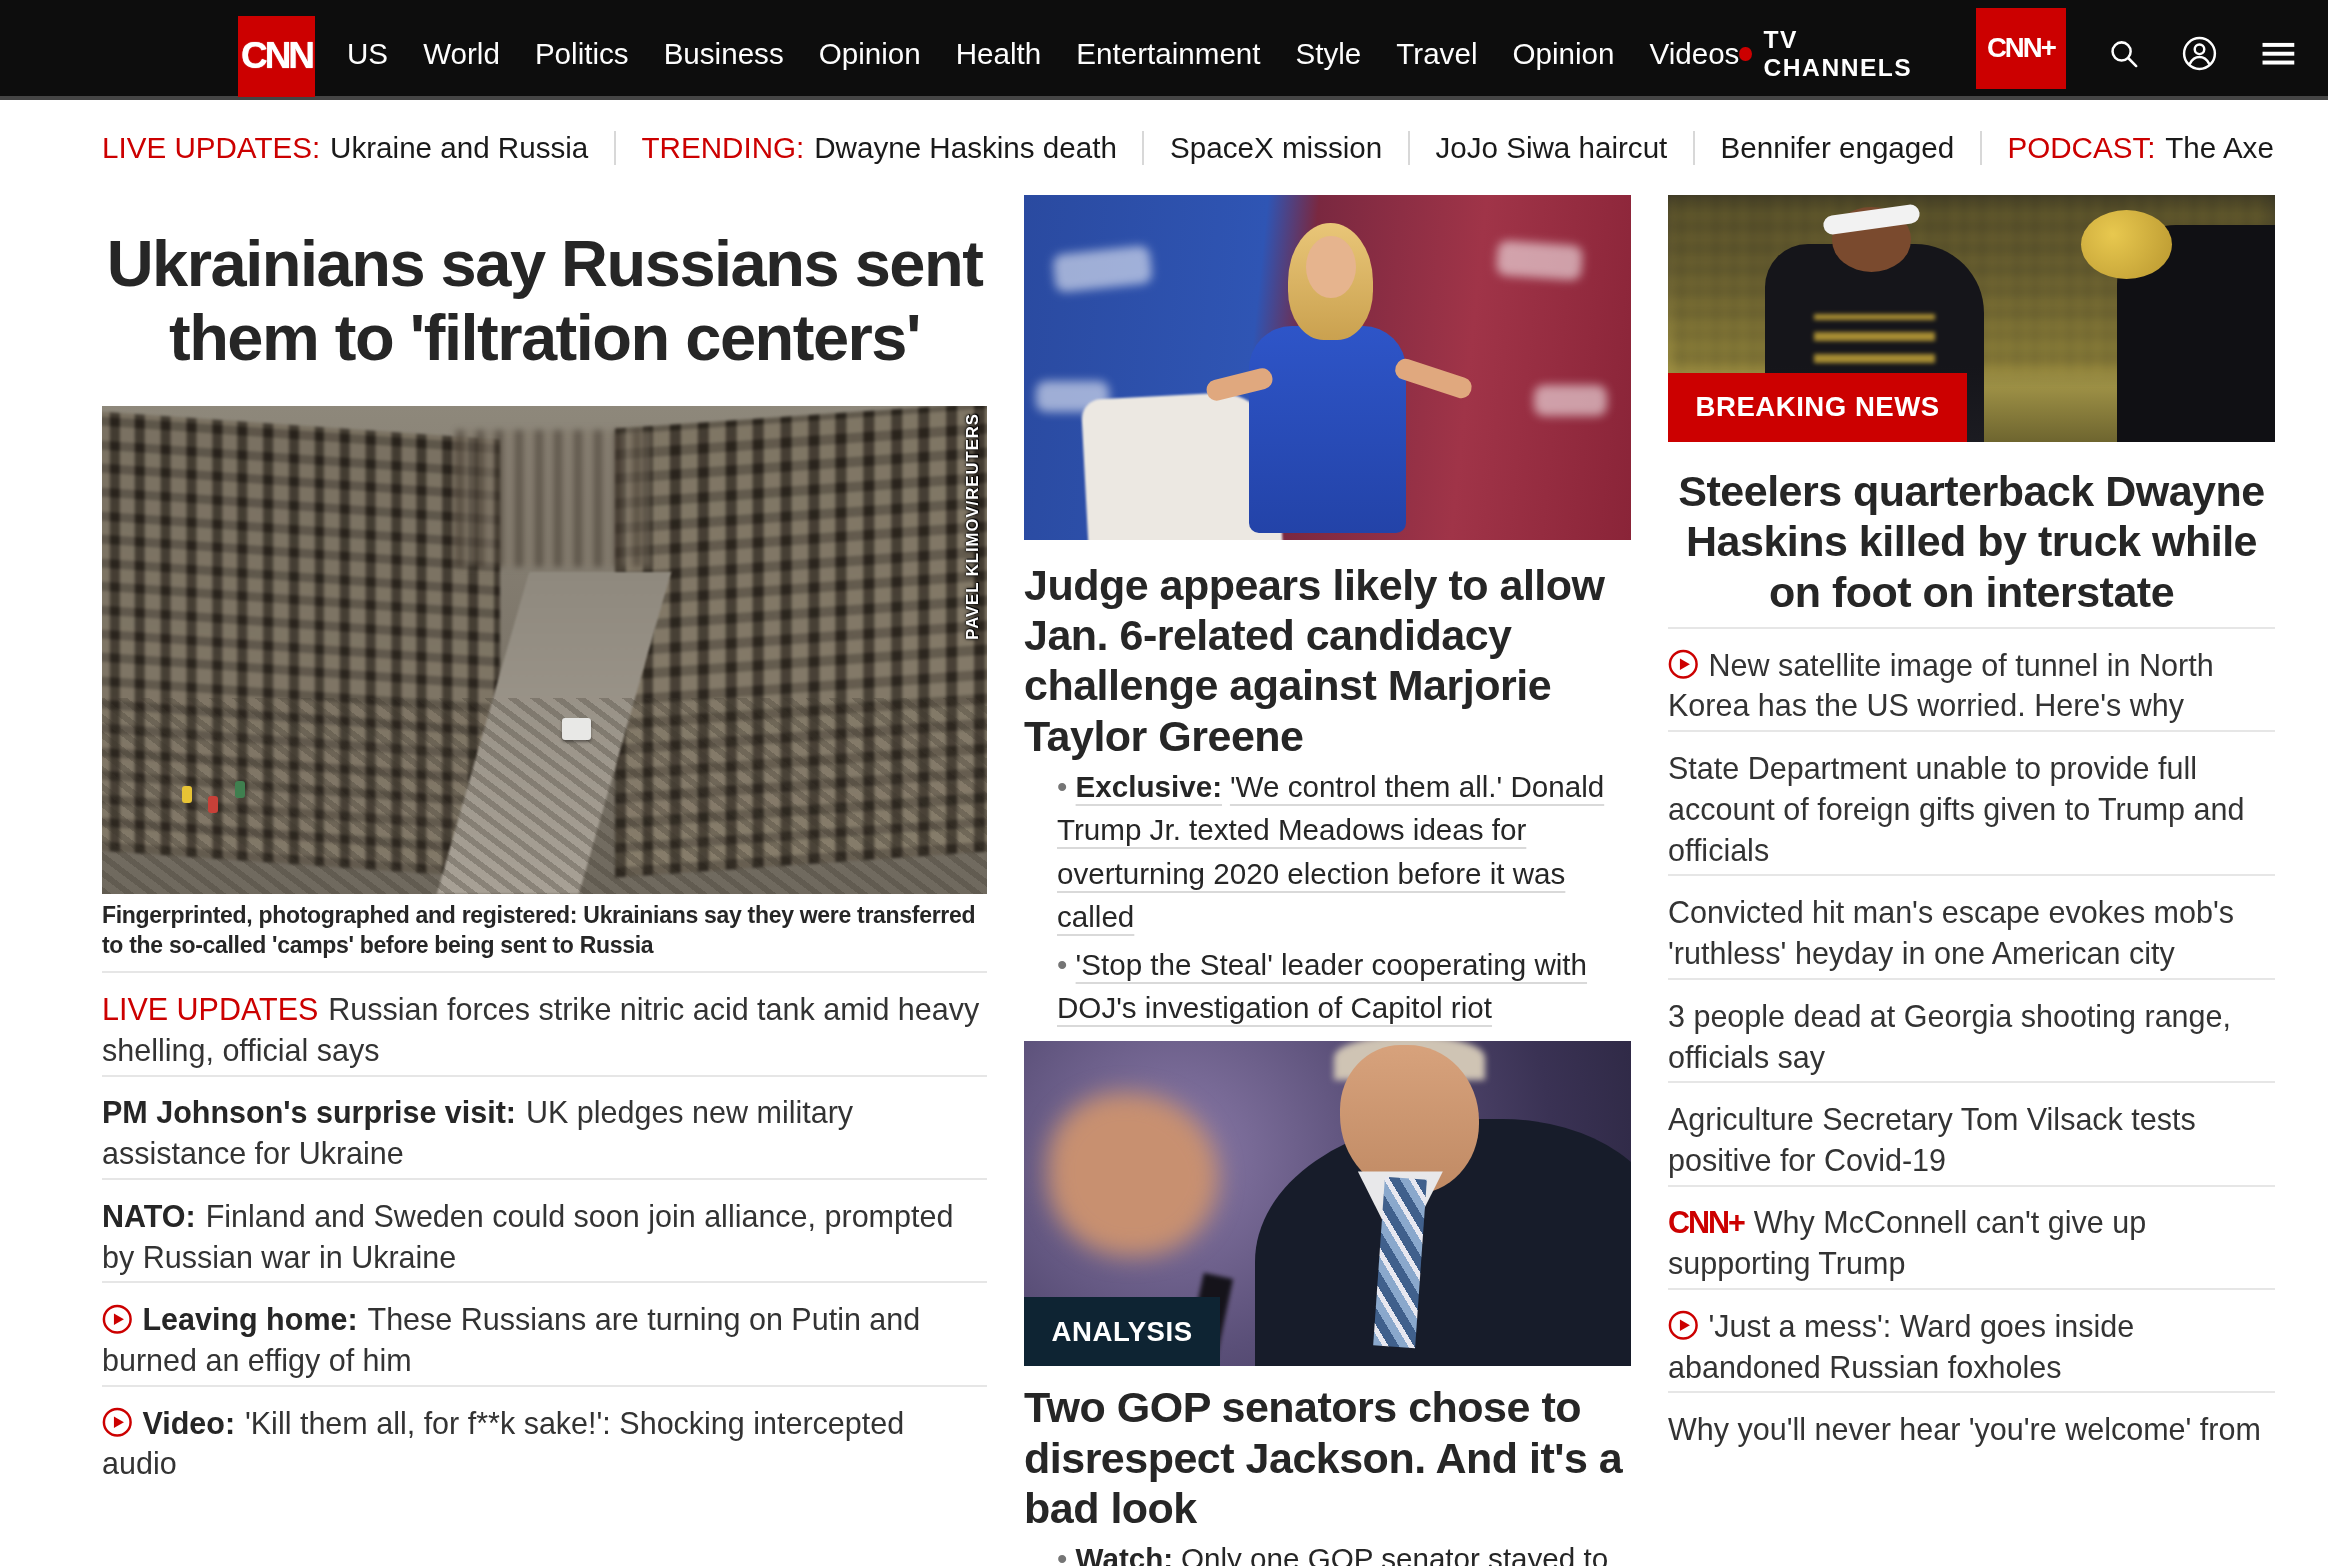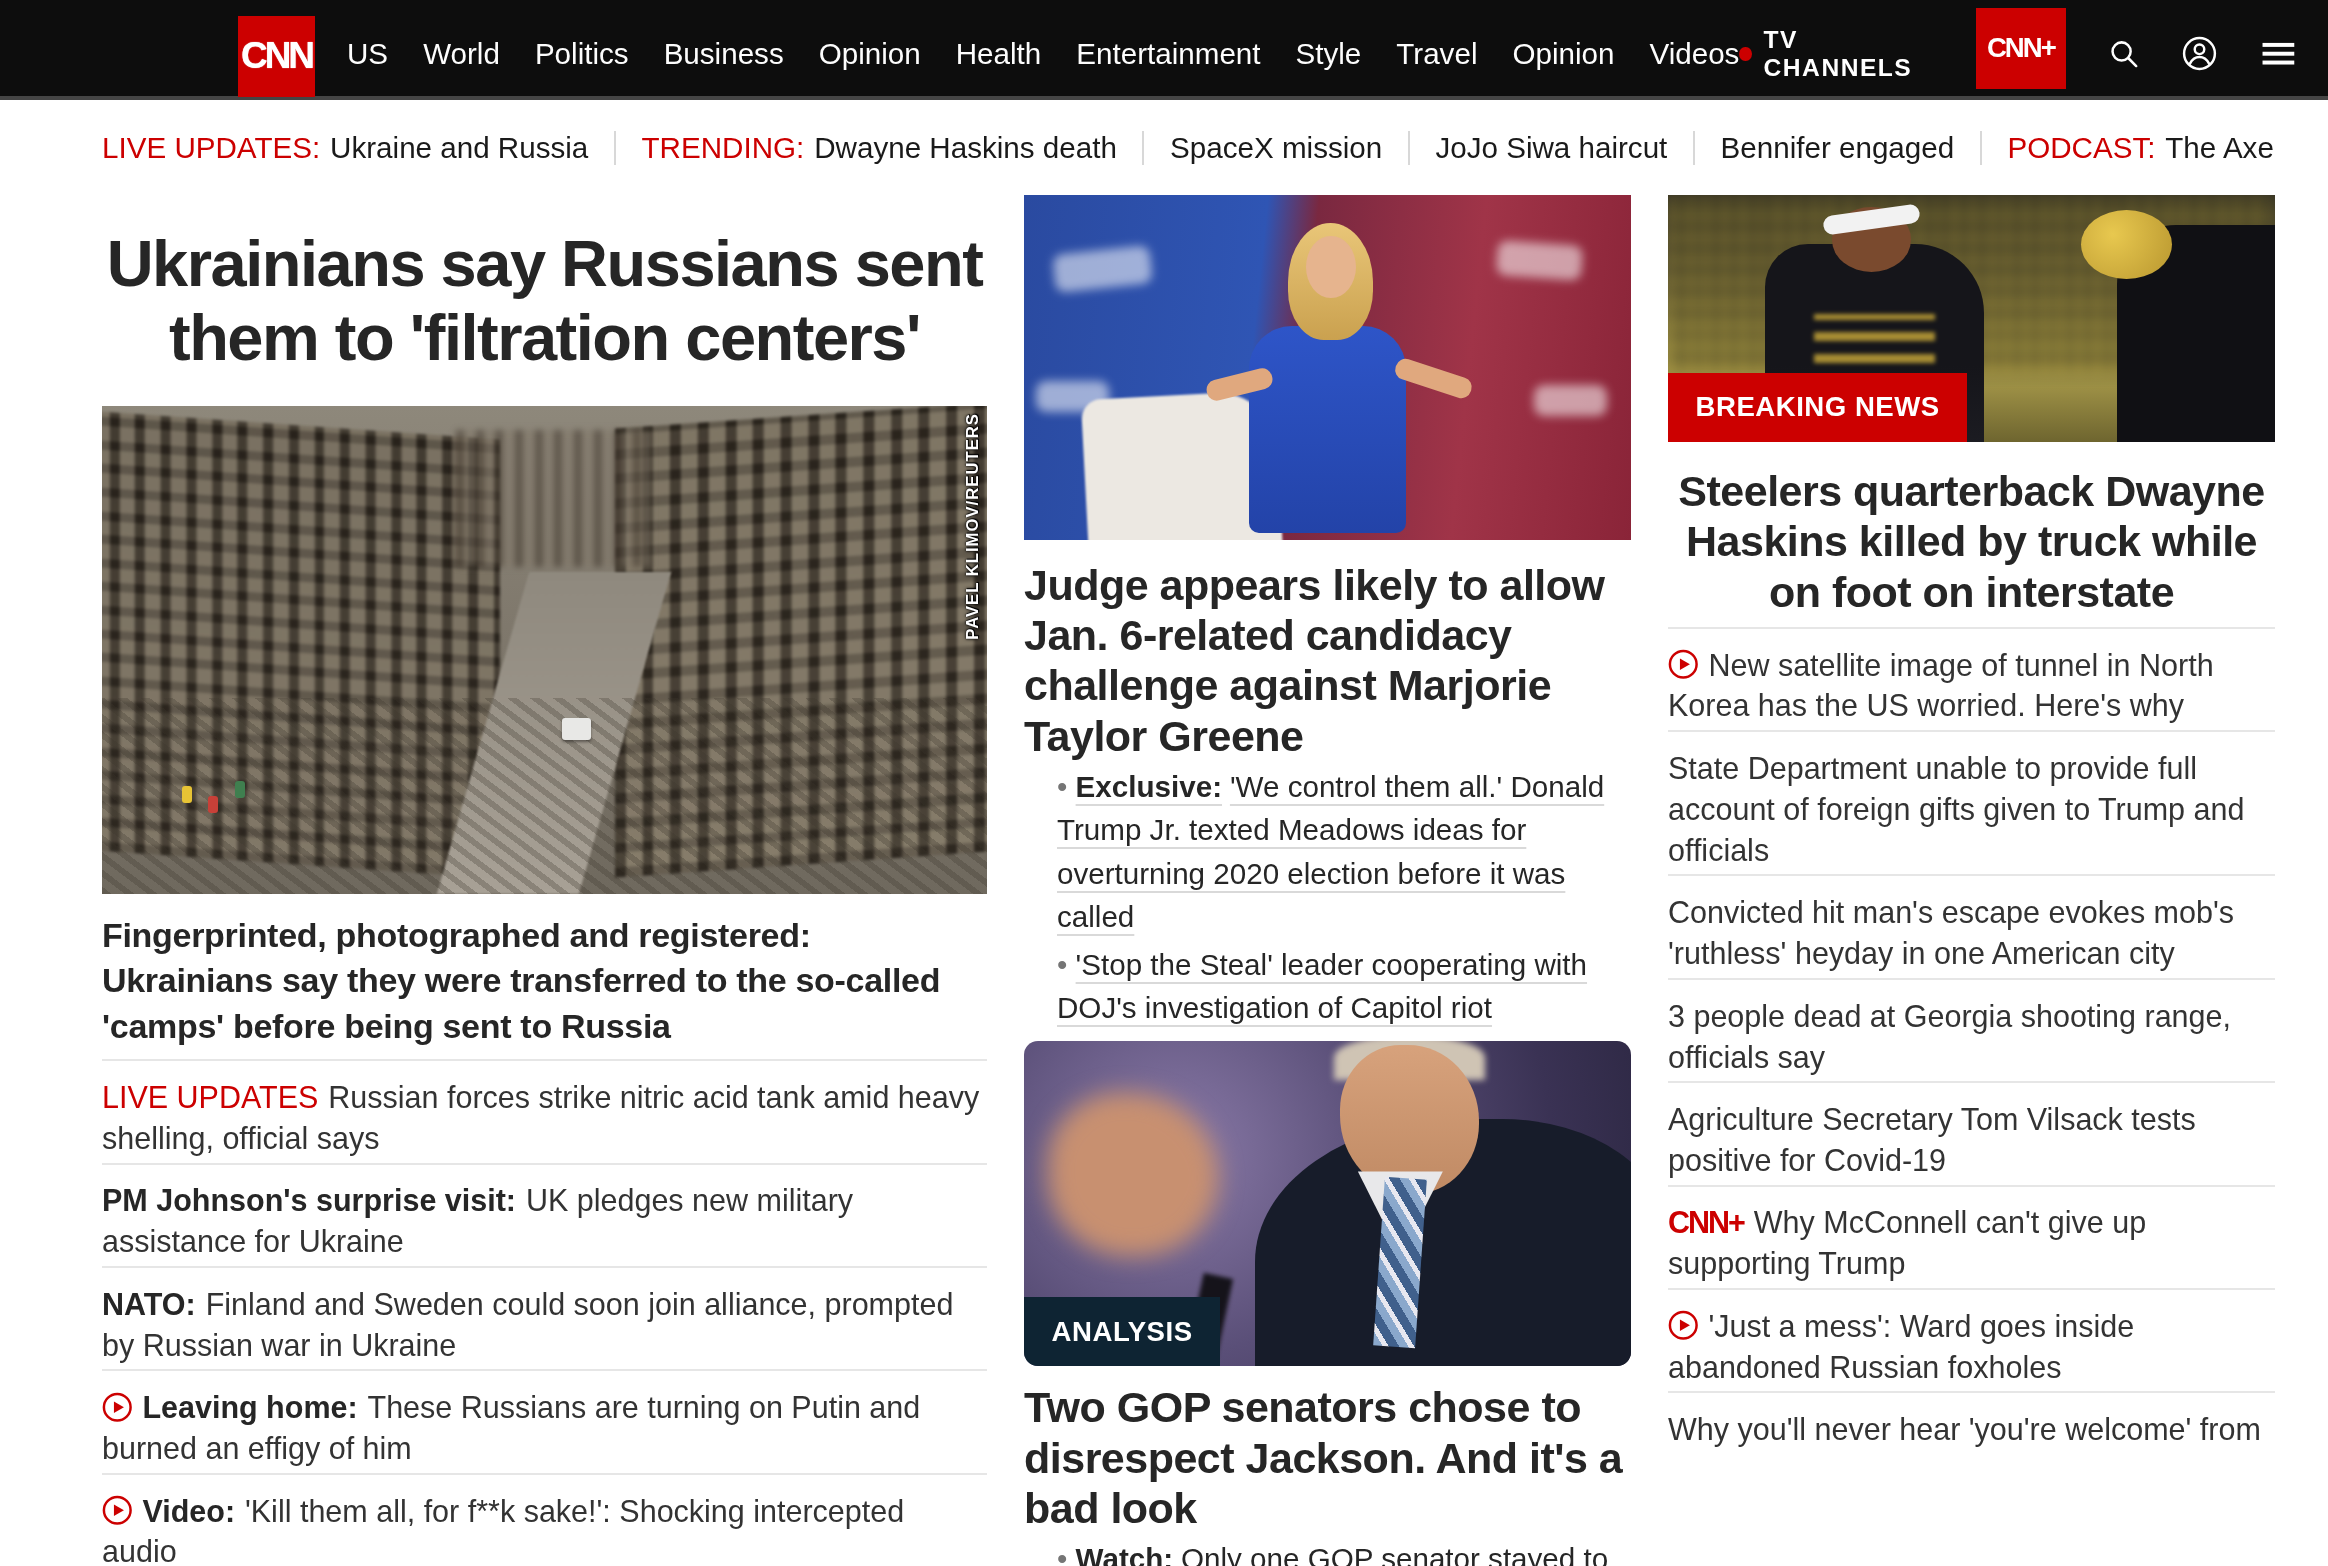--- a/index.html
+++ b/index.html
@@ -50,21 +50,21 @@
 
   .photo-credit { position:absolute; top:7.9px; right:3.9px; writing-mode:vertical-rl;
     transform:rotate(180deg); font-size:16.7px; font-weight:700; color:#fff; letter-spacing:1px;
     text-shadow:0 0 3.9px #000, 0 0 2px #000, 1px 1px 1px #000; }
 
   .badge { position:absolute; left:0; bottom:0; color:#fff; font-weight:700;
     font-size:27.6px; letter-spacing:0.5px; padding:18.7px 27.6px; }
   .badge-breaking { background:#cc0000; }
   .badge-analysis { background:#0e2433; }
 
-  .sub-headline { margin-top:19px; font-size:34px; line-height:1.34; font-weight:700;
+  .sub-headline { margin-top:6px; font-size:23px; line-height:1.34; font-weight:700;
     letter-spacing:-0.3px; color:#262626; cursor:pointer; }
 
   
   .news-list { margin-top:9.9px; }
   .news-item { border-top:2px solid #e6e6e6; padding:15.8px 0 3.9px; font-size:30.5px;
     line-height:1.34; color:#333; cursor:pointer; }
   .ni-label-red { color:#cc0000; margin-right:9.9px; }
   .ni-label-bold { font-weight:700; color:#262626; margin-right:9.9px; }
 
   .play-icon { display:inline-block; width:30.5px; height:30.5px; vertical-align:-3.9px; margin-right:9.9px; }
@@ -126,21 +126,21 @@
   .mtg-face { position:absolute; left:46.5%; top:12%; width:8.2%; height:18%;
     background:#e6b48e; border-radius:50%; }
   .mtg-dress { position:absolute; left:37%; top:38%; width:26%; height:60%;
     background:linear-gradient(180deg,#2e55c8,#2343a8); border-radius:43px 43px 9.9px 9.9px; }
   .mtg-arm  { position:absolute; left:61%; top:50%; width:13%; height:6%;
     background:#e0a87e; border-radius:9.9px; transform:rotate(18deg); }
   .mtg-arm2 { position:absolute; left:30%; top:52%; width:11%; height:6%;
     background:#e0a87e; border-radius:9.9px; transform:rotate(-14deg); }
 
   
-  .photo-graham { background:radial-gradient(circle at 25% 35%, #8a7aa8 0%, #5a4f78 40%, #3a3254 75%, #2c2742 100%);border-radius:14px; }
+  .photo-graham { background:radial-gradient(circle at 25% 35%, #8a7aa8 0%, #5a4f78 40%, #3a3254 75%, #2c2742 100%); }
   .gr-hand { position:absolute; left:4%; top:16%; width:28%; height:50%;
     background:#c89070; border-radius:45% 55% 50% 50%; filter:blur(11.8px); }
   .gr-mic { position:absolute; left:28%; bottom:0; width:5%; height:28%;
     background:#15131a; transform:rotate(12deg); filter:blur(2px); }
   .gr-suit { position:absolute; right:-6%; top:24%; width:68%; height:88%;
     background:#171c2a; border-radius:50% 40% 0 0; }
   .gr-face { position:absolute; right:25%; top:1%; width:23%; height:46%;
     background:linear-gradient(180deg,#d7a27c,#c08a64); border-radius:46% 54% 50% 56%; }
   .gr-hair { position:absolute; right:24%; top:-2%; width:25%; height:14%;
     background:#cfc4b4; border-radius:50% 50% 0 0; filter:blur(3px); }

